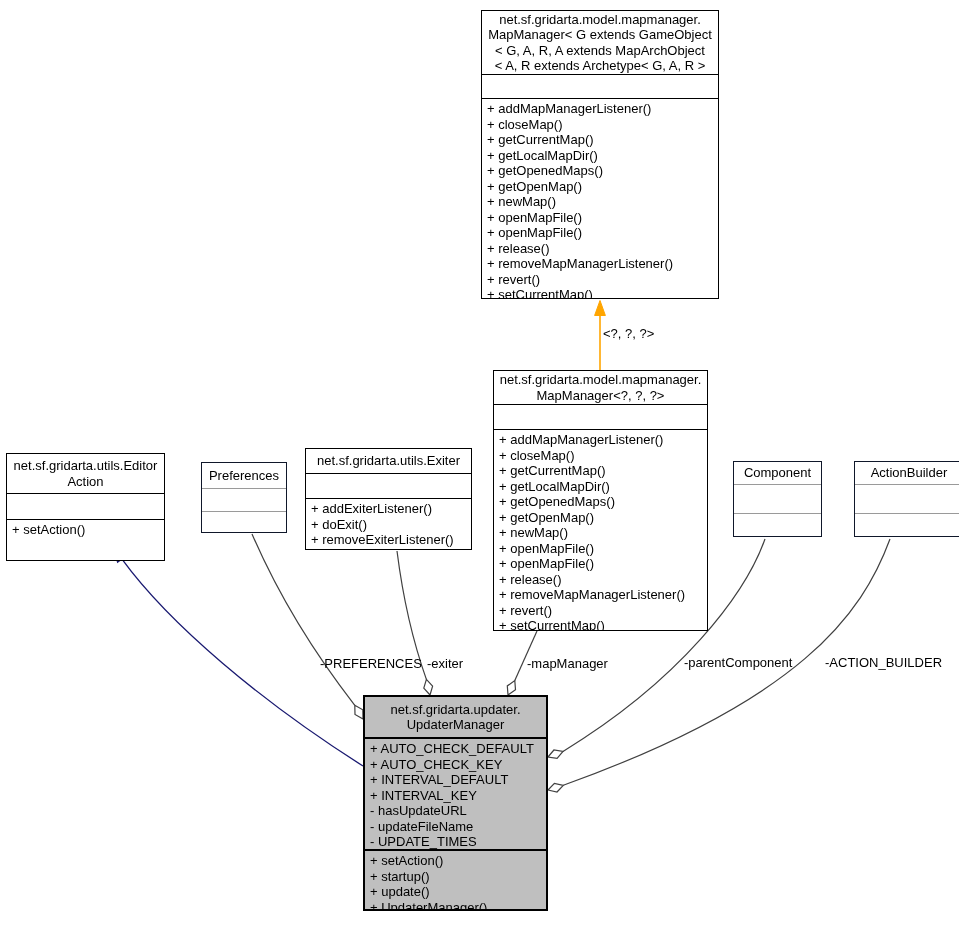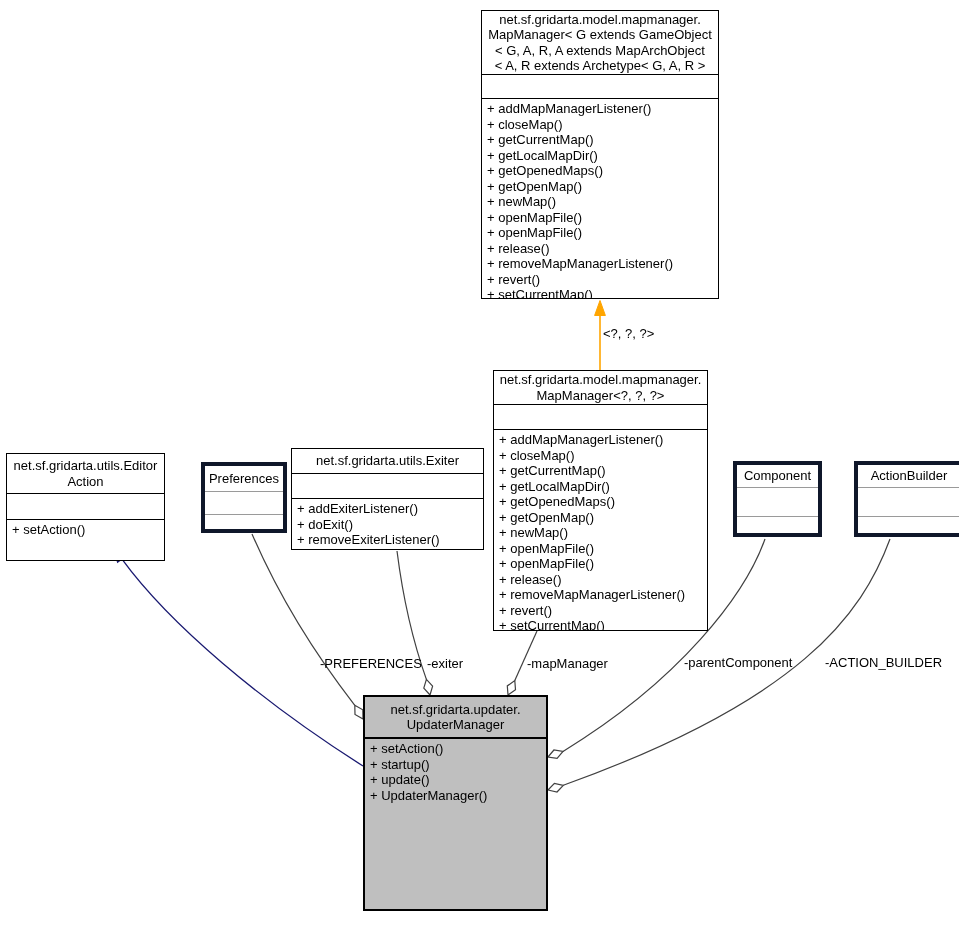--- a/index.html
+++ b/index.html
@@ -8,21 +8,21 @@
     font-family:"Liberation Sans", sans-serif;font-size:13px;color:#000;
     overflow:hidden;
   }
   #edges{position:absolute;left:0;top:0;width:959px;height:925px;pointer-events:none;}
   .box{
     position:absolute;background:#fff;border:1.5px solid #000;box-sizing:border-box;
     display:flex;flex-direction:column;line-height:15.5px;
   }
   .box .sec{box-sizing:border-box;}
   .box .sec + .sec{border-top:1px solid #000;}
-  .box.ext{border:4px solid #0f172a;}
+  .box.ext{border:1px solid #0f172a;}
   .box.ext .sec + .sec{border-top:1px solid #9a9a9a;}
   .box.main{background:#bfbfbf;border-width:2px;}
   .box.main .sec + .sec{border-top-width:2px;}
   .title{
     display:flex;flex-direction:column;justify-content:center;align-items:center;
     text-align:center;white-space:nowrap;
   }
   .rows{padding:2px 5px 0 5px;overflow:hidden;}
   .rows .r{white-space:nowrap;}
   .elabel{position:absolute;white-space:nowrap;}
@@ -121,21 +121,21 @@
 </div>
 
 <div class="box ext" style="left:201px;top:462px;width:86px;height:71px">
   <div class="sec title" style="height:25px">
     <div>Preferences</div>
   </div>
   <div class="sec" style="height:23px"></div>
   <div class="sec" style="flex:1"></div>
 </div>
 
-<div class="box" style="left:291px;top:448px;width:193px;height:102px">
+<div class="box" style="left:305px;top:448px;width:167px;height:102px">
   <div class="sec title" style="height:24px">
     <div>net.sf.gridarta.utils.Exiter</div>
   </div>
   <div class="sec" style="height:25px"></div>
   <div class="sec rows" style="flex:1">
     <div class="r">+ addExiterListener()</div>
     <div class="r">+ doExit()</div>
     <div class="r">+ removeExiterListener()</div>
   </div>
 </div>
@@ -154,19 +154,28 @@
   </div>
   <div class="sec" style="height:29px"></div>
   <div class="sec" style="flex:1"></div>
 </div>
 
 <div class="box main" style="left:363px;top:695px;width:185px;height:216px">
   <div class="sec title" style="height:40px">
     <div>net.sf.gridarta.updater.</div>
     <div>UpdaterManager</div>
   </div>
+  <div class="sec rows" style="height:112px">
+    <div class="r">+ AUTO_CHECK_DEFAULT</div>
+    <div class="r">+ AUTO_CHECK_KEY</div>
+    <div class="r">+ INTERVAL_DEFAULT</div>
+    <div class="r">+ INTERVAL_KEY</div>
+    <div class="r">- hasUpdateURL</div>
+    <div class="r">- updateFileName</div>
+    <div class="r">- UPDATE_TIMES</div>
+  </div>
   <div class="sec rows" style="flex:1">
     <div class="r">+ setAction()</div>
     <div class="r">+ startup()</div>
     <div class="r">+ update()</div>
     <div class="r">+ UpdaterManager()</div>
   </div>
 </div>
 
 </body></html>

